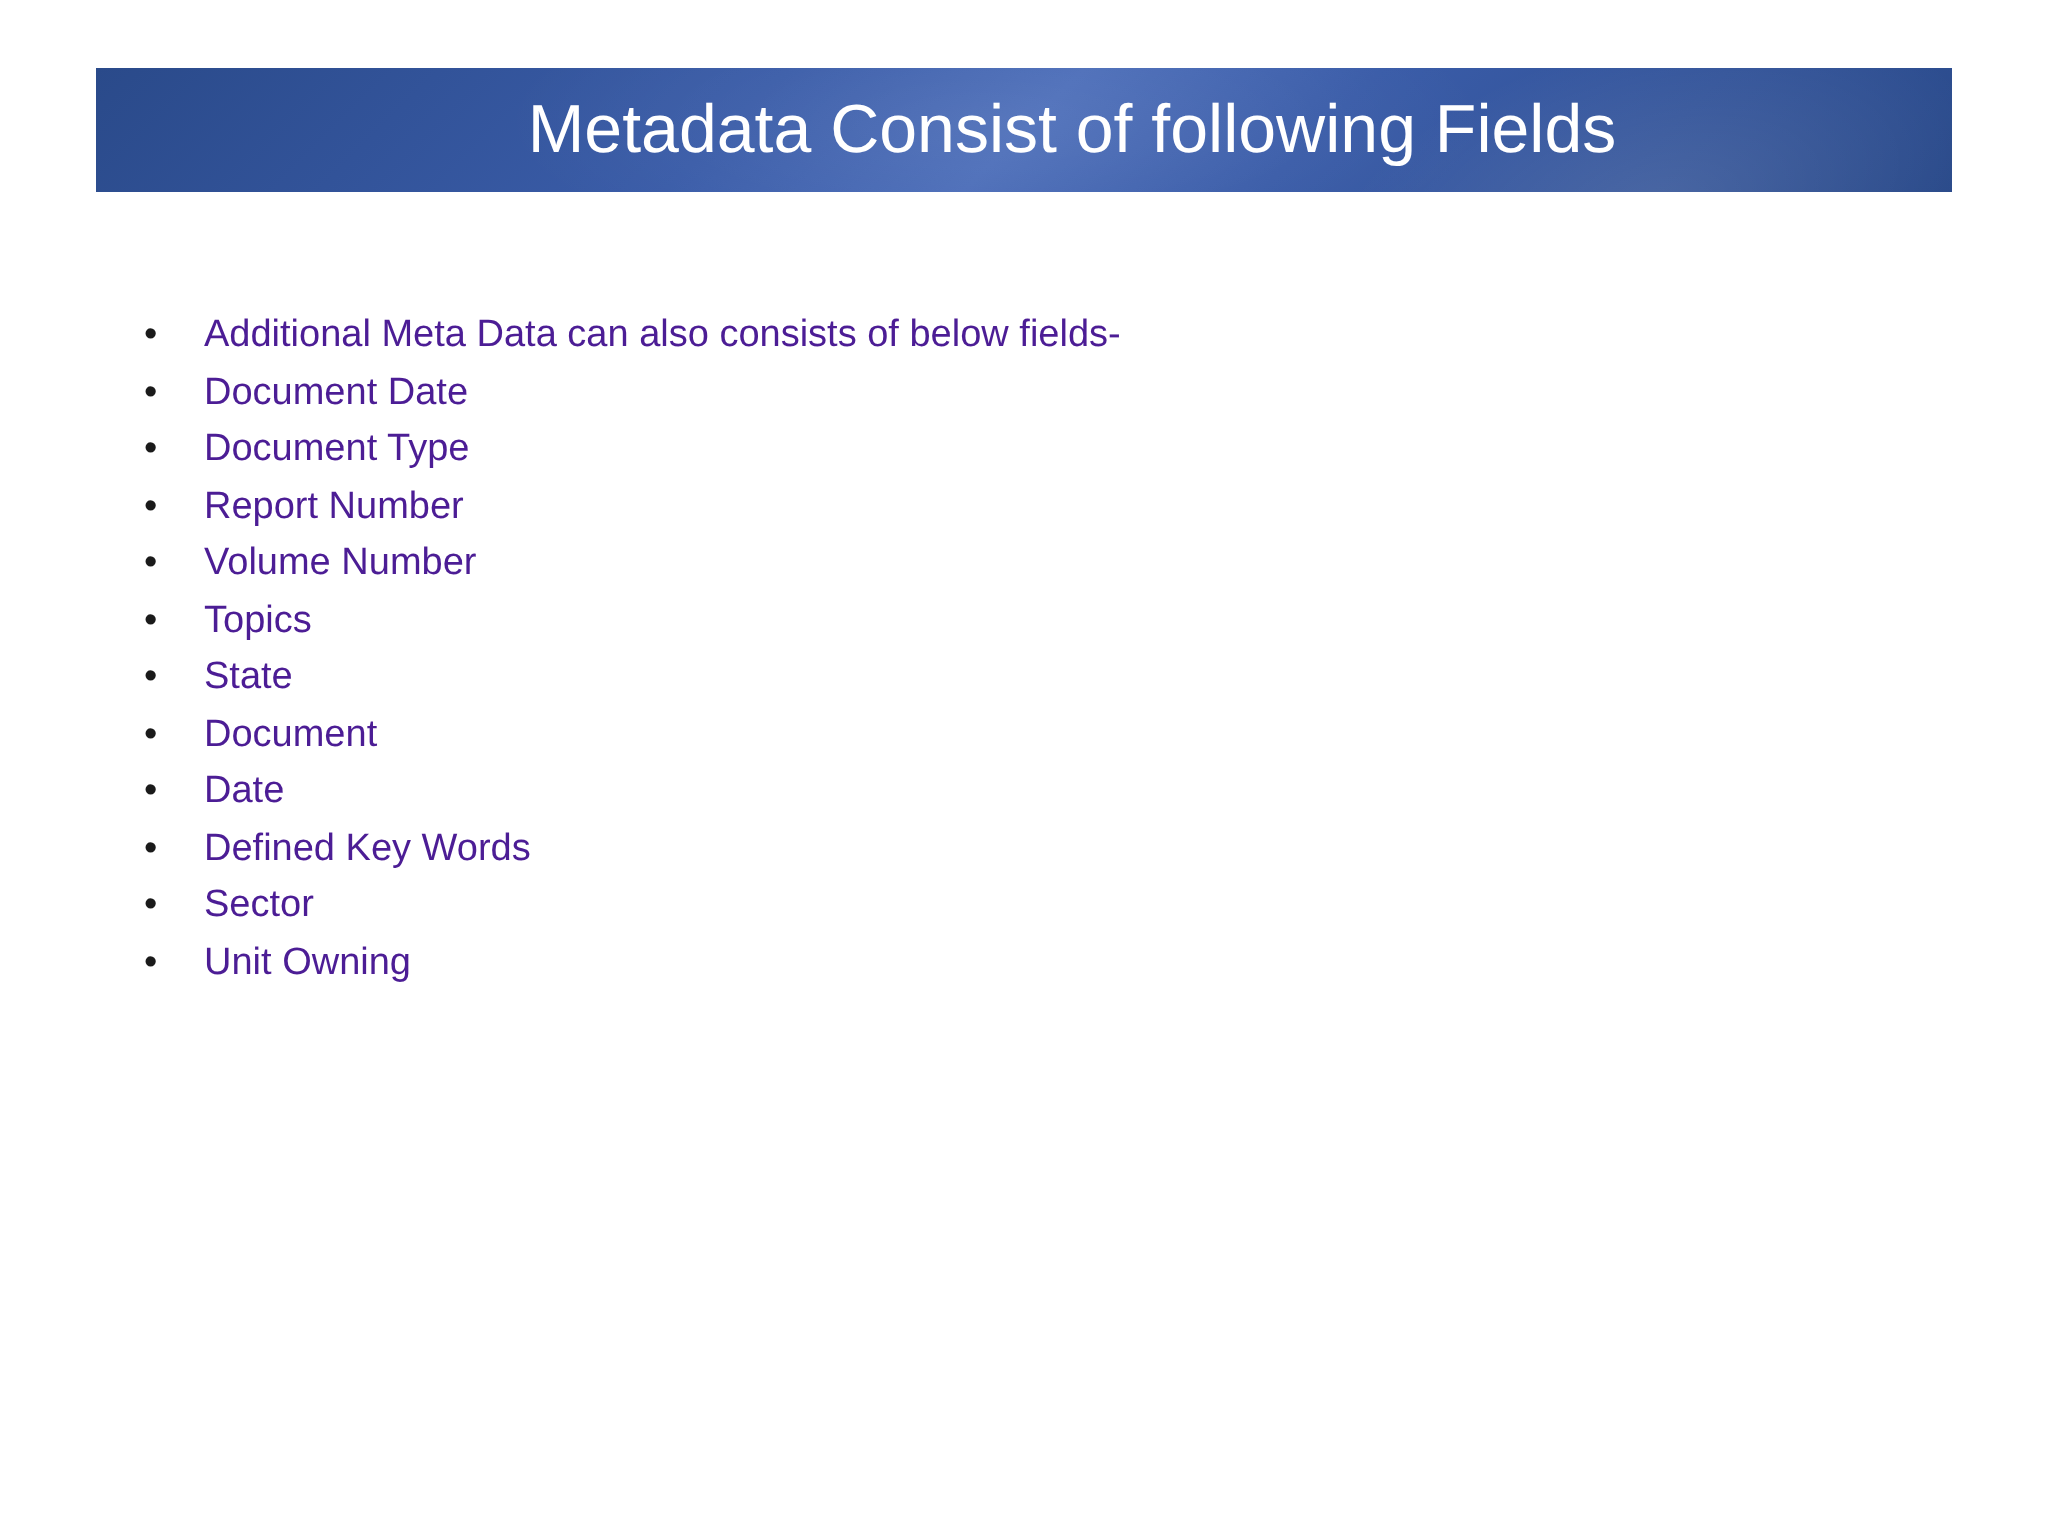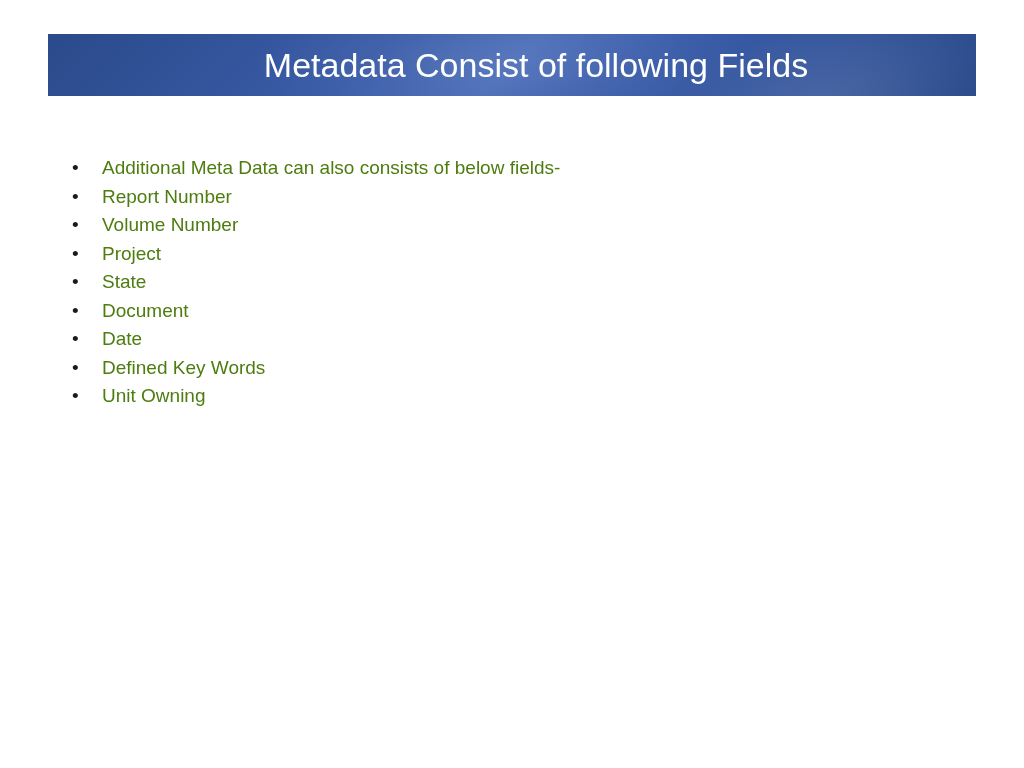--- a/index.html
+++ b/index.html
@@ -52,21 +52,21 @@
       z-index: 2;
     }
     .content {
       margin: 58px 0 0 64px;
     }
     .bullet-list {
       list-style: none;
     }
     .bullet-list li {
       font-size: 19px;
-      color: #4d7c0f;
+      color: #4c1d95;
       line-height: 1.5;
       padding-left: 38px;
       position: relative;
     }
     .bullet-list li::before {
       content: "•";
       position: absolute;
       left: 8px;
       top: 0;
       color: #1a1a1a;
@@ -76,22 +76,25 @@
 </head>
 <body>
 
 <div class="title-bar">
   <div class="title-text">Metadata Consist of following Fields</div>
 </div>
 
 <div class="content">
   <ul class="bullet-list">
     <li>Additional Meta Data can also consists of below fields-</li>
+    <li>Document Date</li>
+    <li>Document Type</li>
     <li>Report Number</li>
     <li>Volume Number</li>
-    <li>Project</li>
+    <li>Topics</li>
     <li>State</li>
     <li>Document</li>
     <li>Date</li>
     <li>Defined Key Words</li>
+    <li>Sector</li>
     <li>Unit Owning</li>
   </ul>
 </div>
 
 </body></html>

